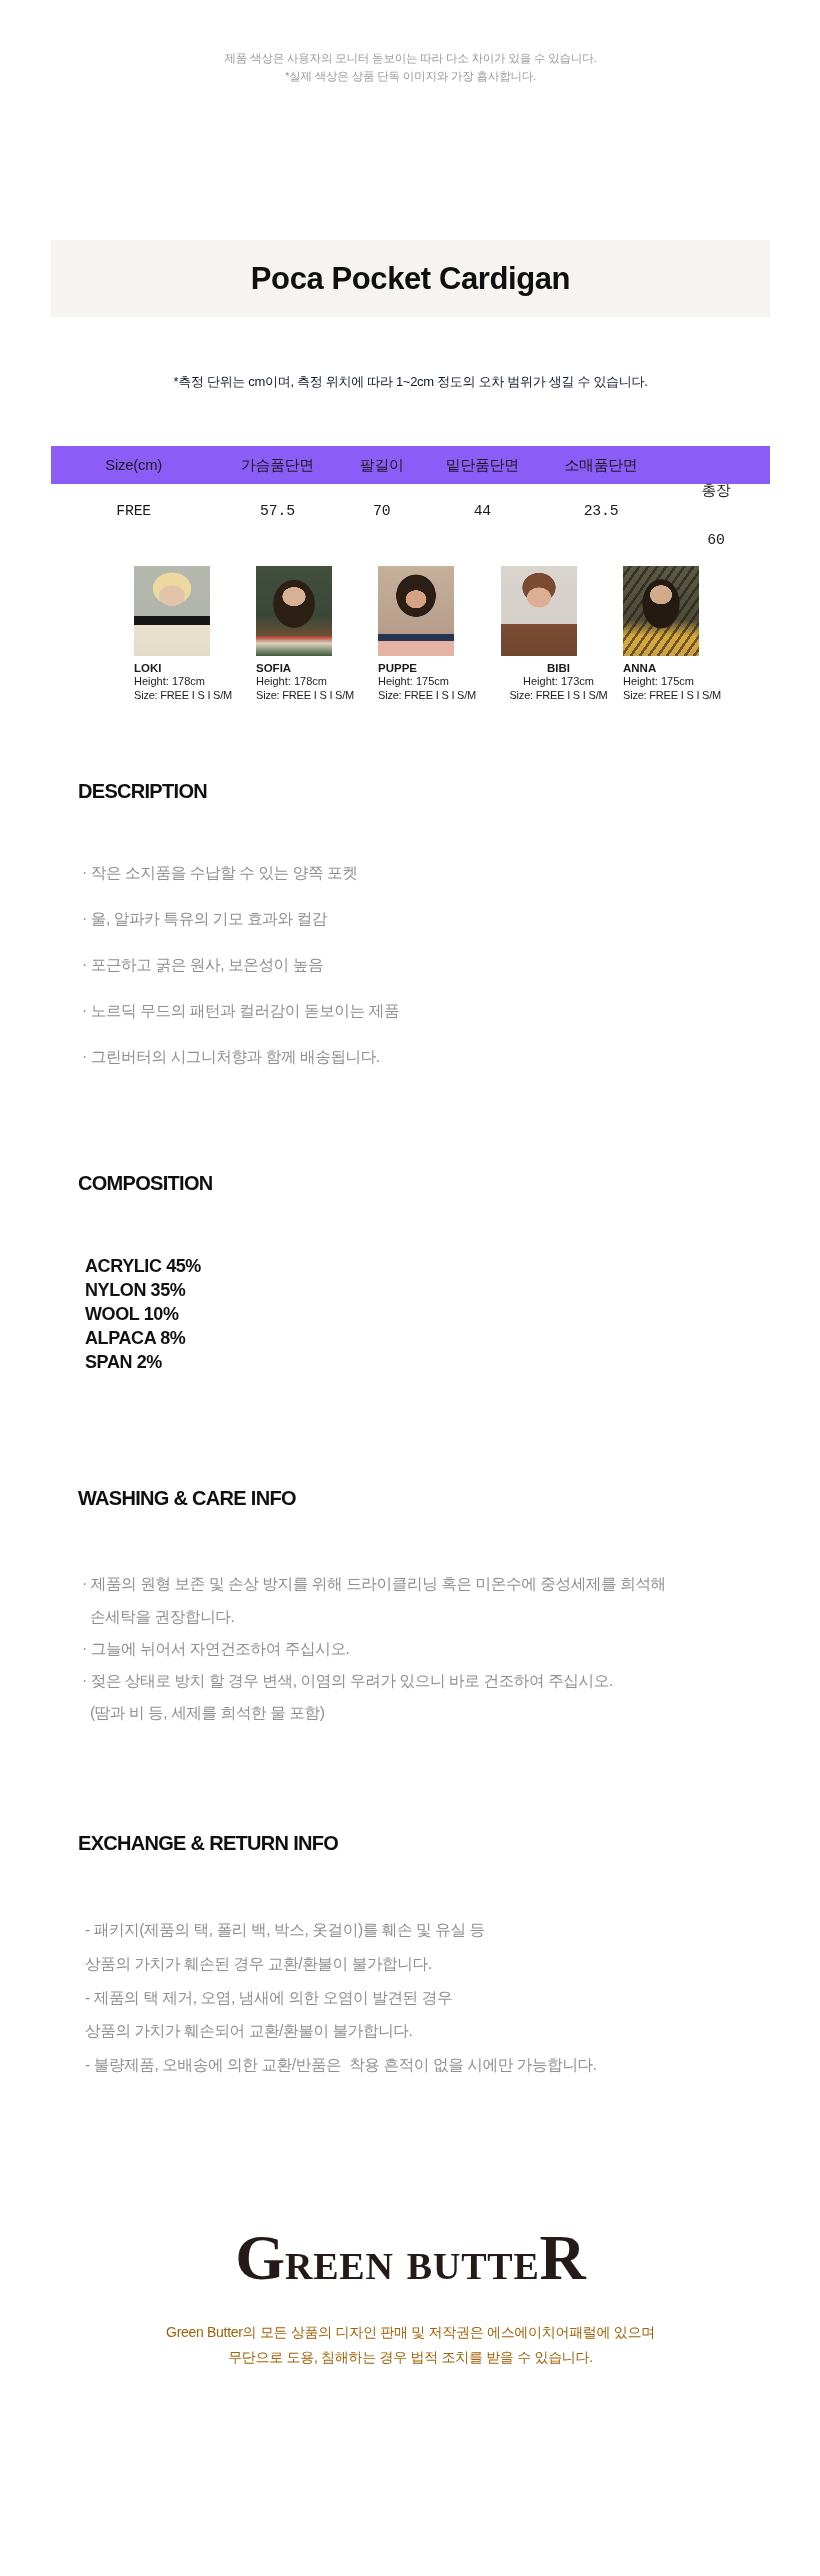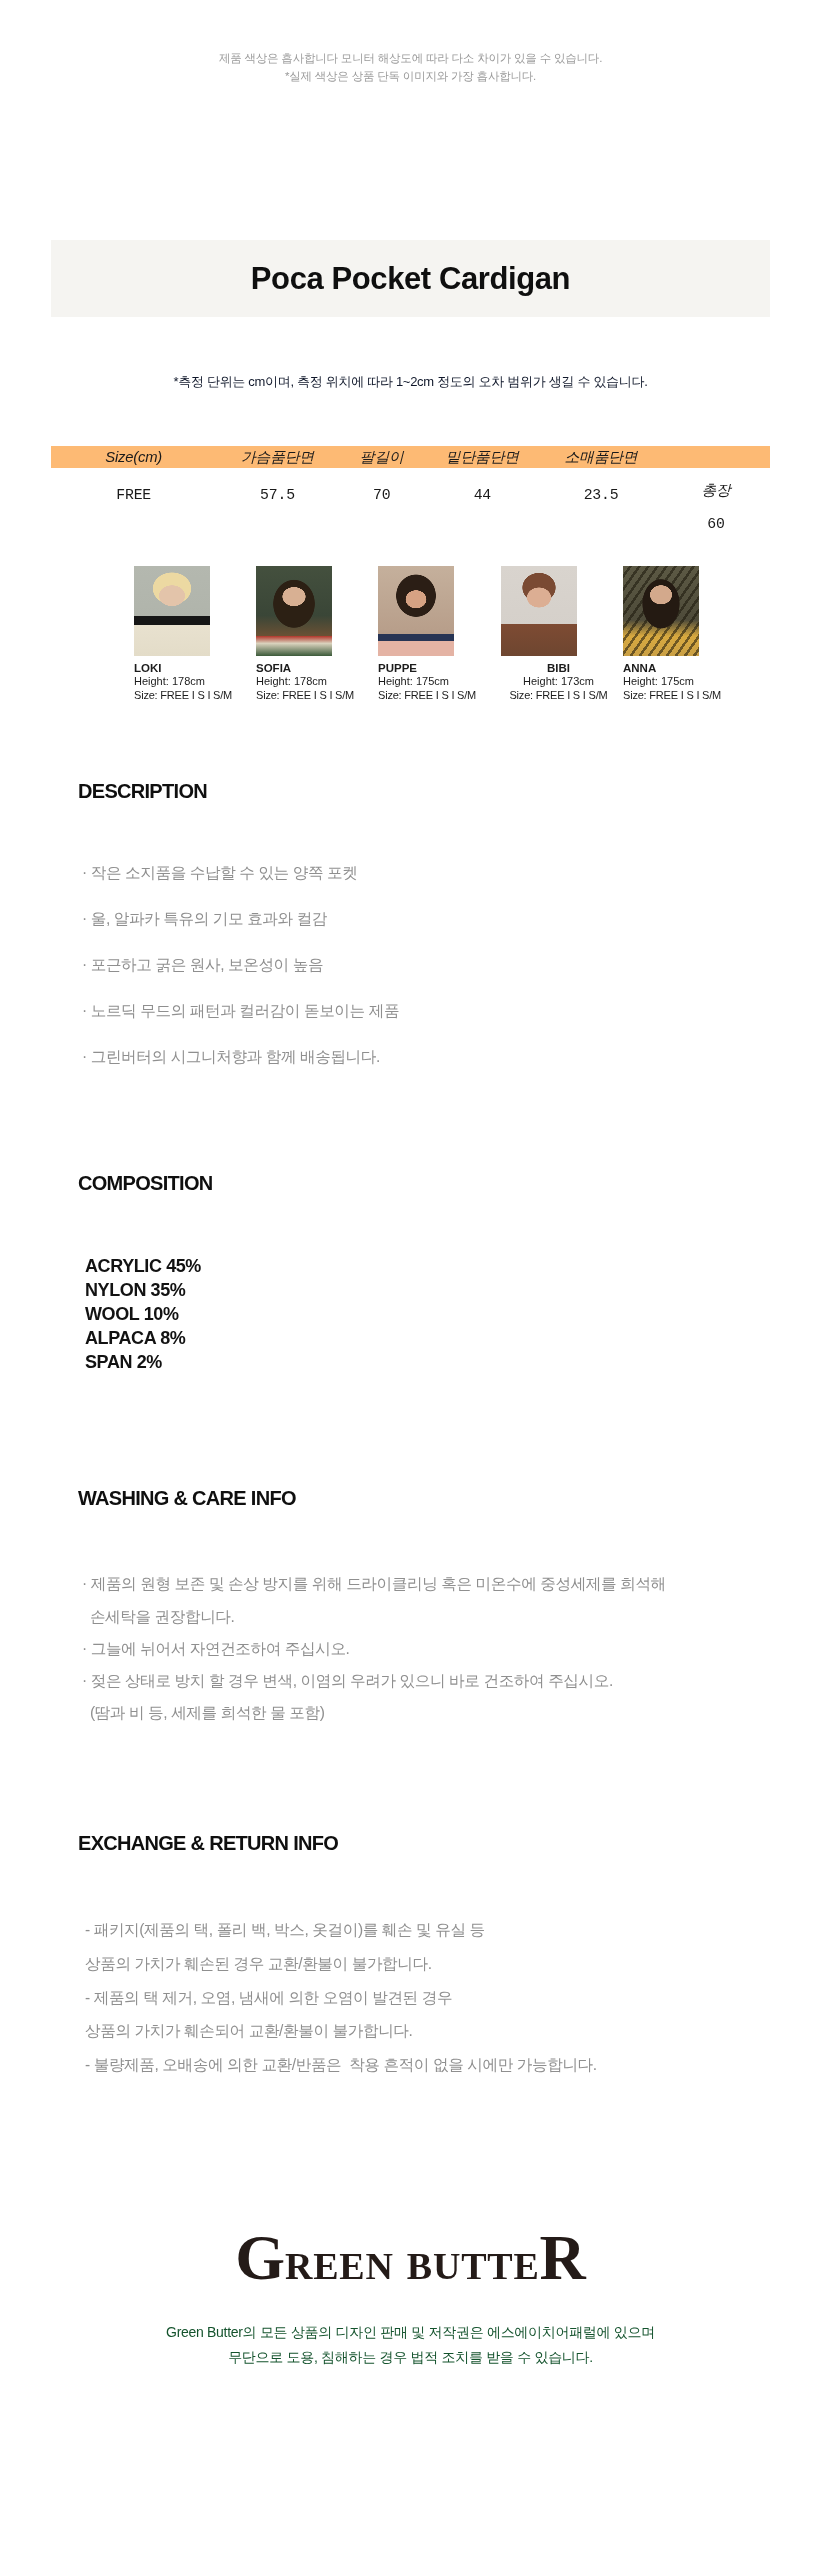--- a/index.html
+++ b/index.html
@@ -23,21 +23,21 @@
     width:100%; text-align:center; padding-top:21.3px;
     font-size:31px; font-weight:bold; letter-spacing:-0.4px; color:#0f0f0f;
   }
 
   
   .size-note { top:373px; font-size:13px; font-weight:500; color:#0f172a; letter-spacing:-0.3px; }
 
   
   .size-table { left:51px; top:446px; width:719px; }
   .size-table .row { display:flex; width:100%; }
-  .size-table .head { background:#fdba74; height:22px;font-style:italic; }
+  .size-table .head { background:#8b5cf6; height:38px; }
   .size-table .vals { height:29.5px; margin-top:12.3px;font-family:Liberation Mono, monospace; }
   .size-table .cell {
     display:flex; align-items:center; justify-content:center;
     font-size:14.8px; color:#1a1a1a; letter-spacing:-0.2px;
   }
   .size-table .head .cell { font-weight:500; }
   .c1{width:23%;} .c2{width:17%;} .c3{width:12%;} .c4{width:16%;} .c5{width:17%;} .c6{width:15%;margin-top:44px;}
 
   
   .model { position:absolute; top:566px; width:115px; }
@@ -92,29 +92,29 @@
   .exch-line { left:85px; }
   .e1{top:1920px;} .e2{top:1954px;} .e3{top:1988px;} .e4{top:2021px;} .e5{top:2055px;}
 
   
   .logo { top:2217px; font-family:"Liberation Serif","DejaVu Serif",serif; font-weight:bold; color:#241b18; white-space:nowrap; }
   .logo .lg { font-size:64px; line-height:82px; }
   .logo .sm { font-size:38px; line-height:82px; letter-spacing:0.8px; }
   .logo .gap { display:inline-block; width:13px; }
 
   
-  .footer-line { font-size:14px; line-height:16.4px; color:#14532d; letter-spacing:-0.3px; }
+  .footer-line { font-size:14px; line-height:16.4px; color:#a16207; letter-spacing:-0.3px; }
   .f1{top:2324px;} .f2{top:2349px;}
 </style>
 </head>
 <body>
 
 <div class="canvas">
 
-  <div class="abs center notice-line notice-1">제품 색상은 흡사합니다 모니터 해상도에 따라 다소 차이가 있을 수 있습니다.</div>
+  <div class="abs center notice-line notice-1">제품 색상은 사용자의 모니터 돋보이는 따라 다소 차이가 있을 수 있습니다.</div>
   <div class="abs center notice-line notice-2">*실제 색상은 상품 단독 이미지와 가장 흡사합니다.</div>
 
   <div class="abs title-band">
     <h1>Poca Pocket Cardigan</h1>
   </div>
 
   <div class="abs center size-note">*측정 단위는 cm이며, 측정 위치에 따라 1~2cm 정도의 오차 범위가 생길 수 있습니다.</div>
 
   <div class="abs size-table">
     <div class="row head">

